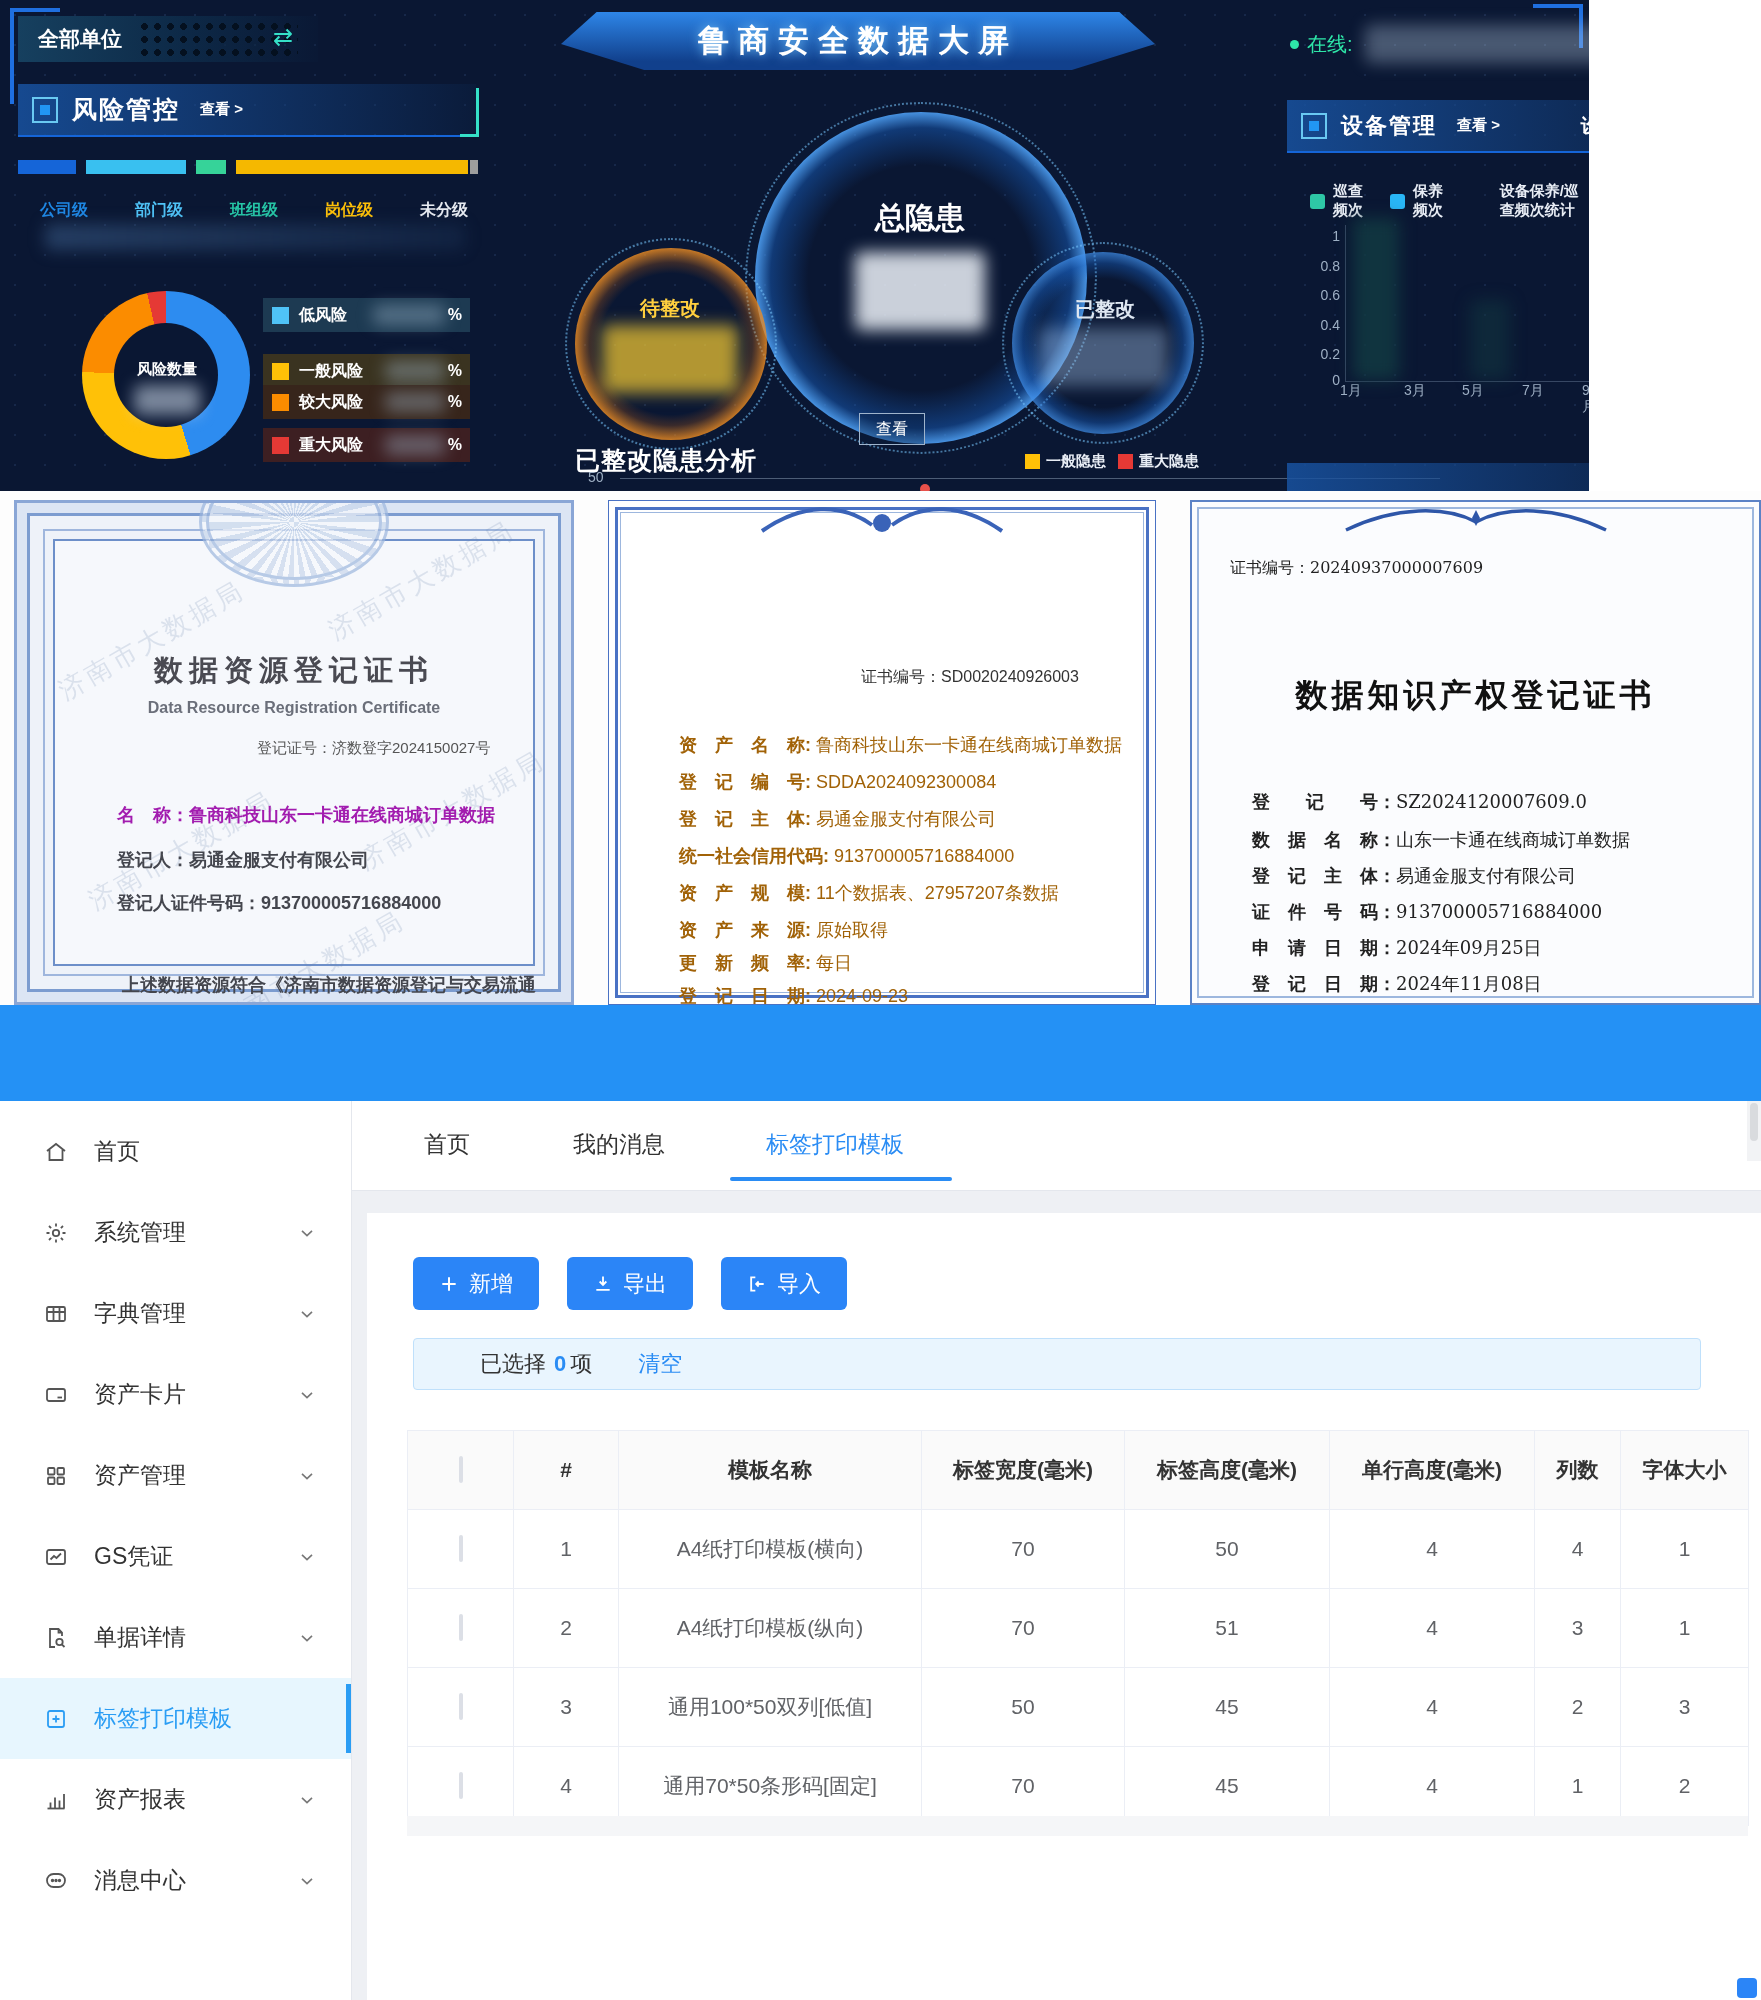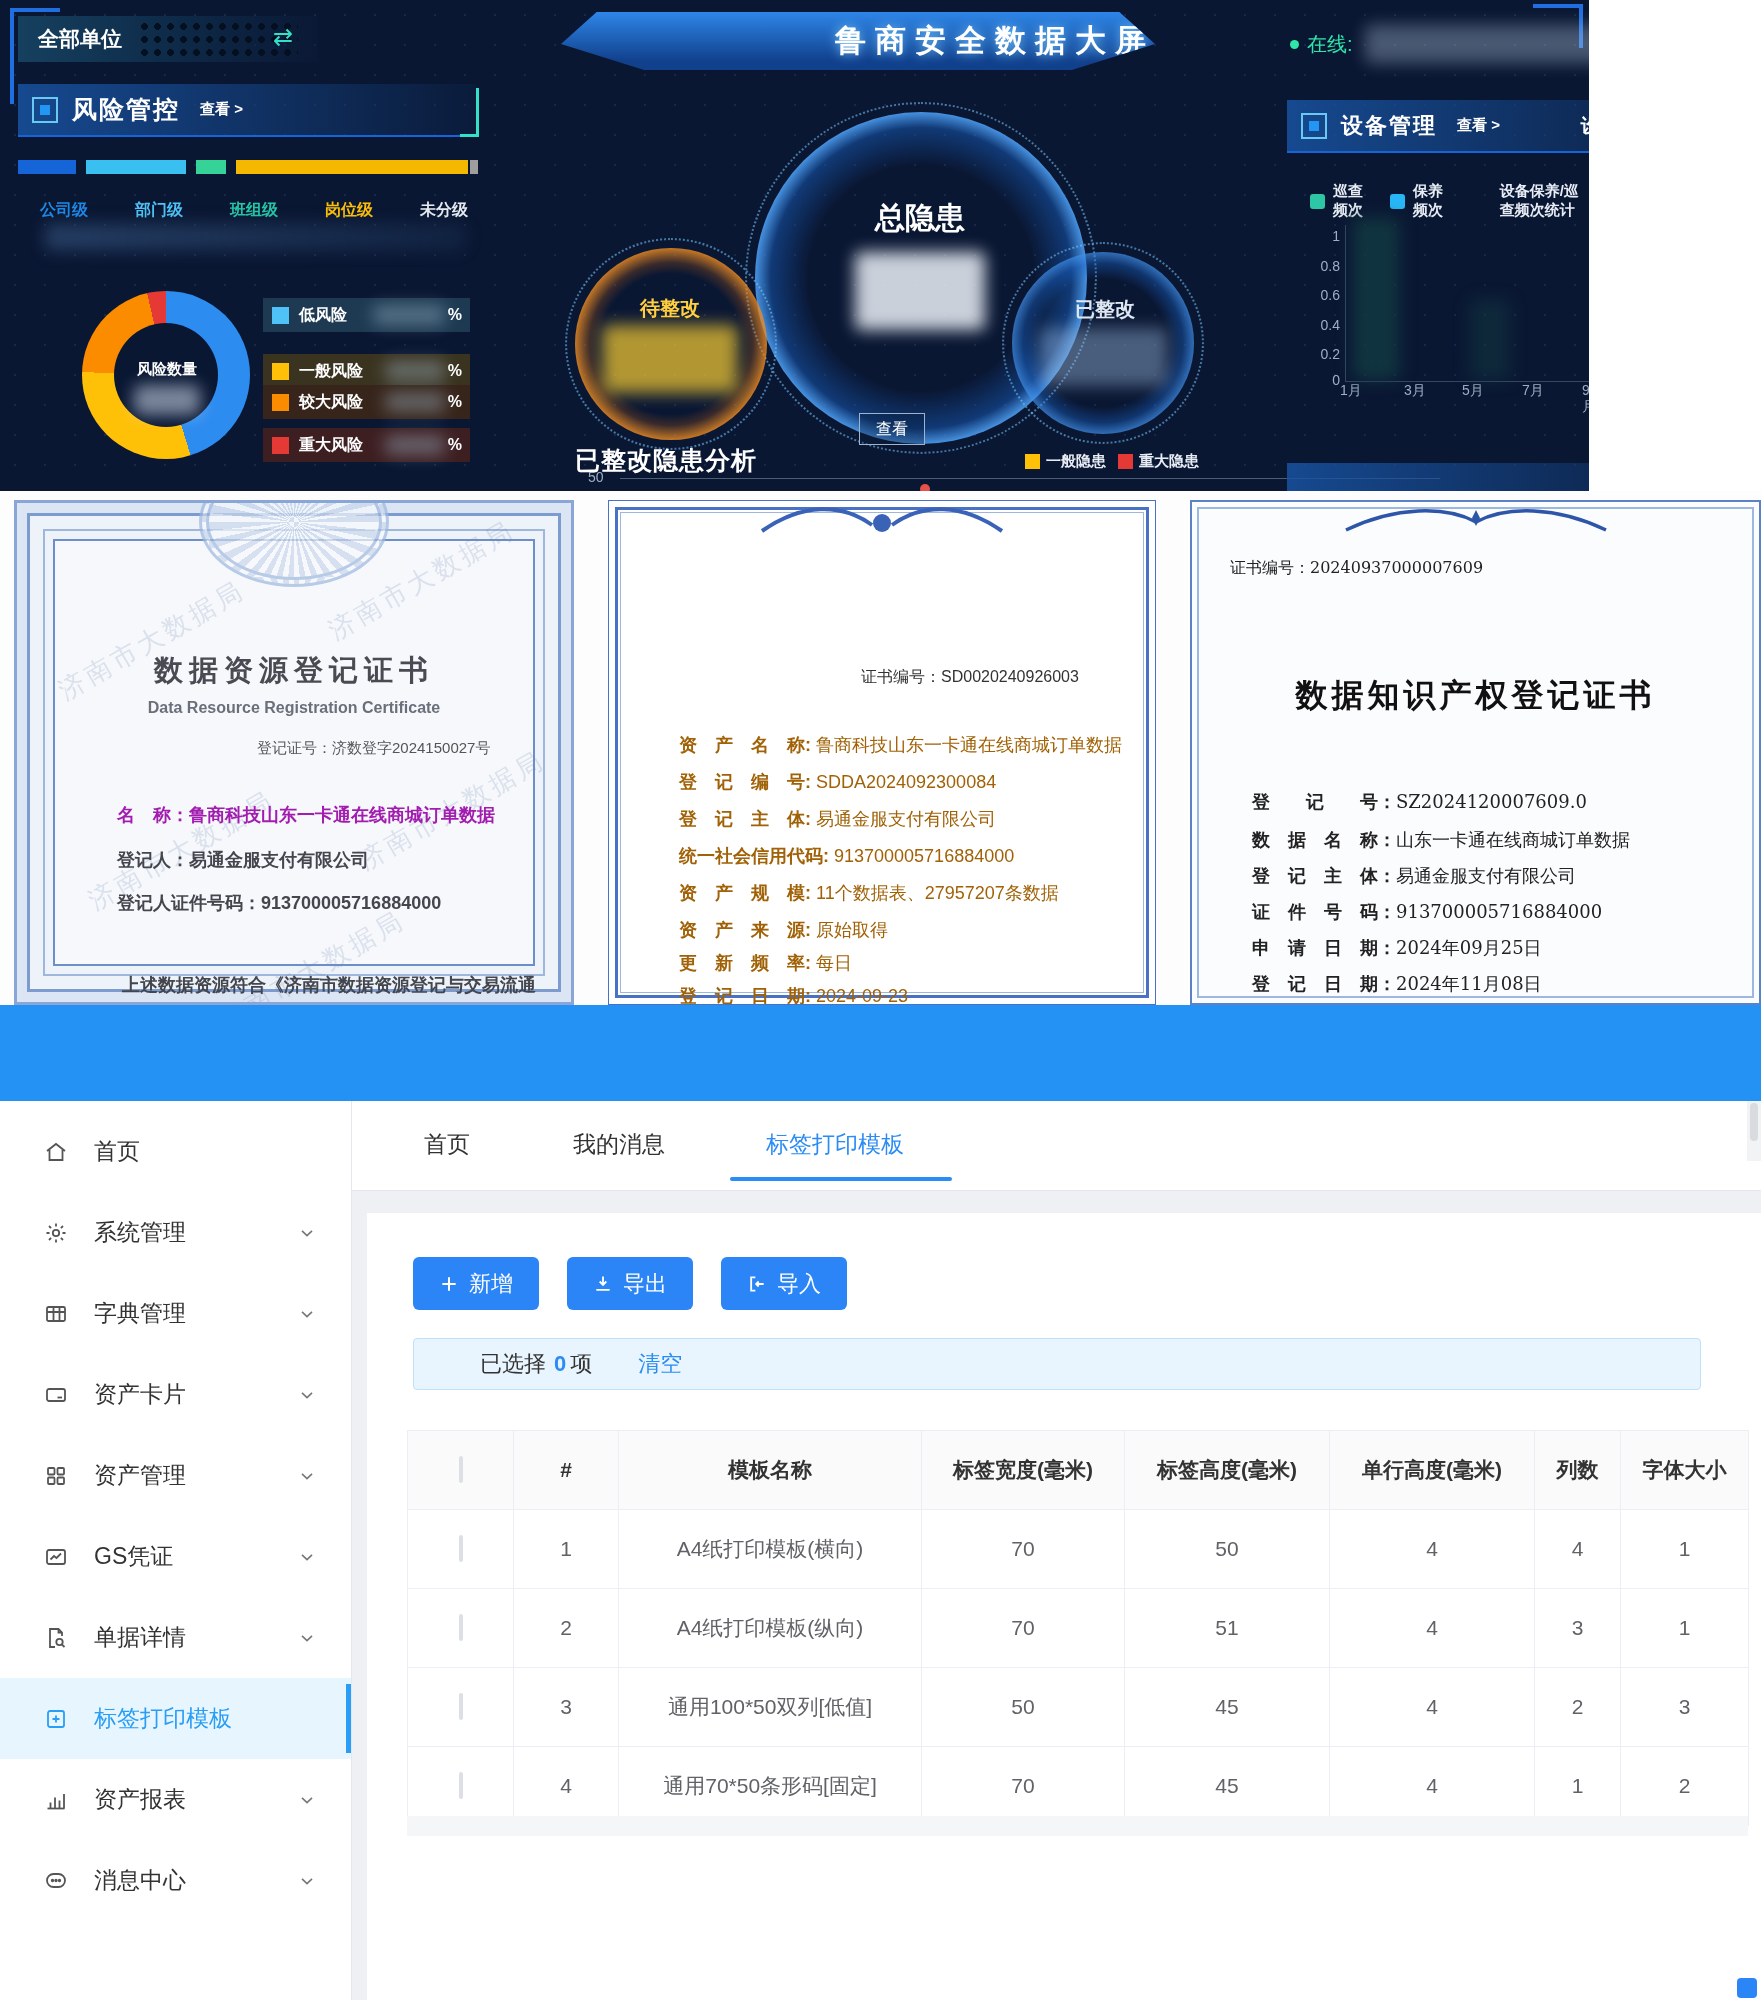--- a/index.html
+++ b/index.html
@@ -10,21 +10,21 @@
   
   .dash{position:absolute;left:0;top:0;width:1589px;height:491px;background-color:#0a1733;
     background-image:radial-gradient(rgba(90,130,190,.16) 1.3px,transparent 1.4px);background-size:30px 30px;overflow:hidden;}
   .corner-tl{position:absolute;left:10px;top:8px;width:46px;height:92px;border-left:4px solid #1f6fe0;border-top:4px solid #1f6fe0;}
   .corner-tr{position:absolute;right:6px;top:4px;width:46px;height:40px;border-right:4px solid #1f6fe0;border-top:4px solid #1f6fe0;}
   .unit-box{left:18px;top:16px;width:300px;height:46px;background:linear-gradient(90deg,#16405f 0%,#0d2947 55%,rgba(10,30,60,.2) 100%);
     display:flex;align-items:center;color:#fff;font-size:21px;font-weight:bold;padding-left:20px;box-sizing:border-box;cursor:pointer;}
   .unit-dots{position:absolute;left:120px;top:4px;width:160px;height:38px;background-image:radial-gradient(#04101f 3.5px,transparent 3.6px);background-size:13px 13px;}
   .swap-ic{position:absolute;left:255px;top:7px;font-size:24px;color:#35e0c8;font-weight:normal;}
   .title-banner{left:561px;top:12px;width:594px;height:58px;background:linear-gradient(180deg,#2e86e8 0%,#11408c 85%);
-    clip-path:polygon(6% 0,94% 0,100% 55%,86% 100%,14% 100%,0 55%);display:flex;align-items:center;justify-content:flex-end;}
+    clip-path:polygon(6% 0,94% 0,100% 55%,86% 100%,14% 100%,0 55%);display:flex;align-items:center;justify-content:center;}
   .title-banner span{color:#fff;font-size:31px;font-weight:bold;letter-spacing:9px;text-shadow:0 0 12px rgba(120,200,255,.9);}
   .online-wrap{left:1290px;top:24px;height:40px;display:flex;align-items:center;color:#2ee6a8;font-size:20px;}
   .online-dot{width:9px;height:9px;border-radius:50%;background:#2ee6a8;margin-right:8px;}
   .logout{left:1652px;top:24px;height:40px;display:flex;align-items:center;color:#fff;font-size:21px;cursor:pointer;gap:9px;}
   .panel-hd{background:linear-gradient(90deg,rgba(24,82,160,.85) 0%,rgba(12,40,80,.25) 100%);border-bottom:2px solid #1565d8;
     display:flex;align-items:center;color:#fff;box-sizing:border-box;}
   .panel-hd .p-title{font-size:25px;font-weight:bold;letter-spacing:2px;}
   .panel-hd .p-view{font-size:15px;font-weight:bold;margin-left:20px;cursor:pointer;}
   .hd-ic{width:22px;height:22px;border:2px solid #69c9f2;margin:0 14px 0 14px;display:flex;align-items:center;justify-content:center;}
   .hd-ic i{width:10px;height:10px;background:#2196F3;display:block;}

